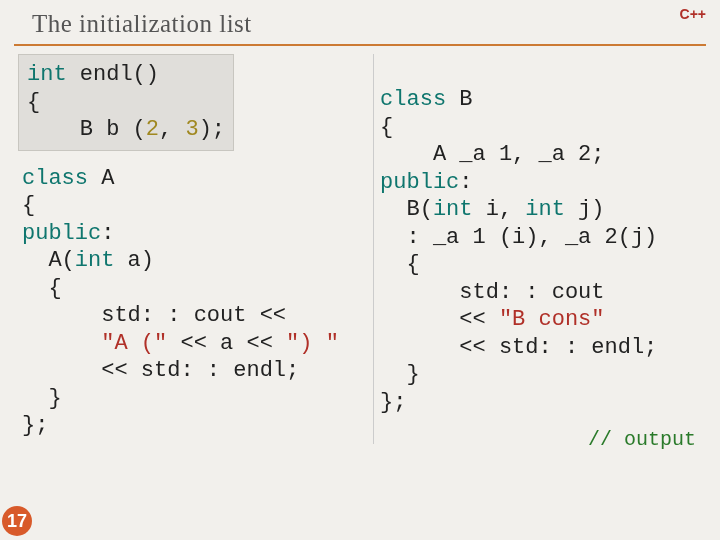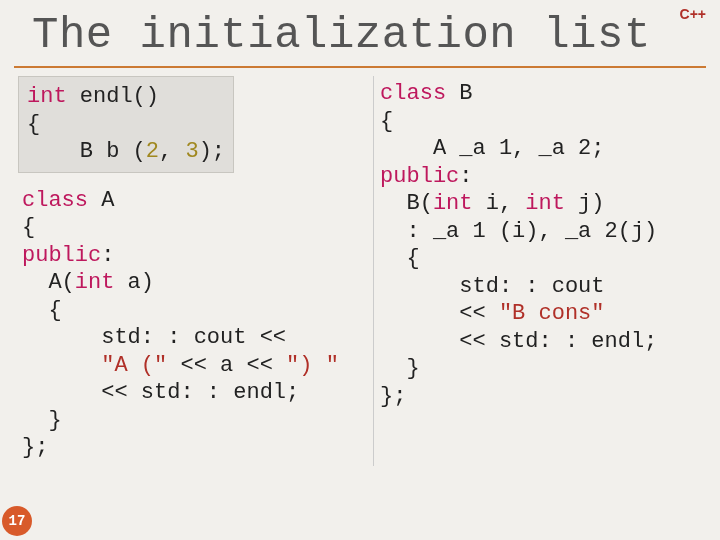--- a/index.html
+++ b/index.html
@@ -20,40 +20,41 @@
     .corner-label {
       position: absolute;
       top: 6px;
       right: 14px;
       font-family: Arial, sans-serif;
       font-weight: bold;
       color: #b03028;
       font-size: 14px;
     }
     .title {
-      font-size: 44px;
-      font-family: Liberation Mono, monospace;
+      font-size: 25px;
+      font-family: Liberation Serif, serif;
       color: #555;
       padding: 2px 8px 6px 18px;
       border-bottom: 2px solid #cc7a33;
       margin-bottom: 8px;
       letter-spacing: 0.5px;
     }
     .code-area {
       display: flex;
       gap: 0;
       padding: 0 4px;
     }
     .col-left {
       width: 52%;
       position: relative;
     }
     .col-right {
       width: 48%;
       position: relative;
+      margin-top: 28px;
     }
     .sep {
       width: 1px;
       background: #ccc;
       margin: 0 2px;
     }
     pre.code {
       font-family: Consolas, 'Courier New', monospace;
       font-size: 22px;
       line-height: 1.25;
@@ -61,21 +62,21 @@
       white-space: pre;
       padding: 4px 2px 4px 4px;
     }
     .main-block {
       background: #e0deda;
       border: 1px solid #c8c6c0;
       padding: 2px 6px 2px 4px;
       margin-bottom: 10px;
       display: inline-block;
     }
-    .kw { color: #be185d; }
+    .kw { color: #0f766e; }
     .num { color: #a08820; }
     .str { color: #b03028; }
     .cmt { color: #2a7a2a; }
     .output-box {
       position: absolute;
       right: 0;
       bottom: -10px;
       font-family: Consolas, 'Courier New', monospace;
       font-size: 20px;
       line-height: 1.2;
@@ -83,22 +84,22 @@
     }
     .page-num {
       position: absolute;
       left: 2px;
       bottom: 4px;
       width: 30px;
       height: 30px;
       border-radius: 50%;
       background: #d85a2a;
       color: #fff;
-      font-family: Liberation Mono, monospace;
-      font-size: 14px;
+      font-family: Liberation Sans, sans-serif;
+      font-size: 18px;
       display: flex;
       align-items: center;
       justify-content: center;
       font-weight: bold;
     }
   </style>
 </head>
 <body>
 
 <div class="slide">
@@ -131,18 +132,19 @@
 <span class="kw">public</span><span>:</span>
 <span>  B(</span><span class="kw">int</span><span> i, </span><span class="kw">int</span><span> j)</span>
 <span>  : _a 1 (i), _a 2(j)</span>
 <span>  {</span>
 <span>      std: : cout</span>
 <span>      &lt;&lt; </span><span class="str">"B cons"</span>
 <span>      &lt;&lt; std: : endl;</span>
 <span>  }</span>
 <span>};</span></pre>
       <div class="output-box">
+        <div class="cmt">// output</div>
       </div>
     </div>
   </div>
 
   <div class="page-num">17</div>
 </div>
 
 </body></html>

